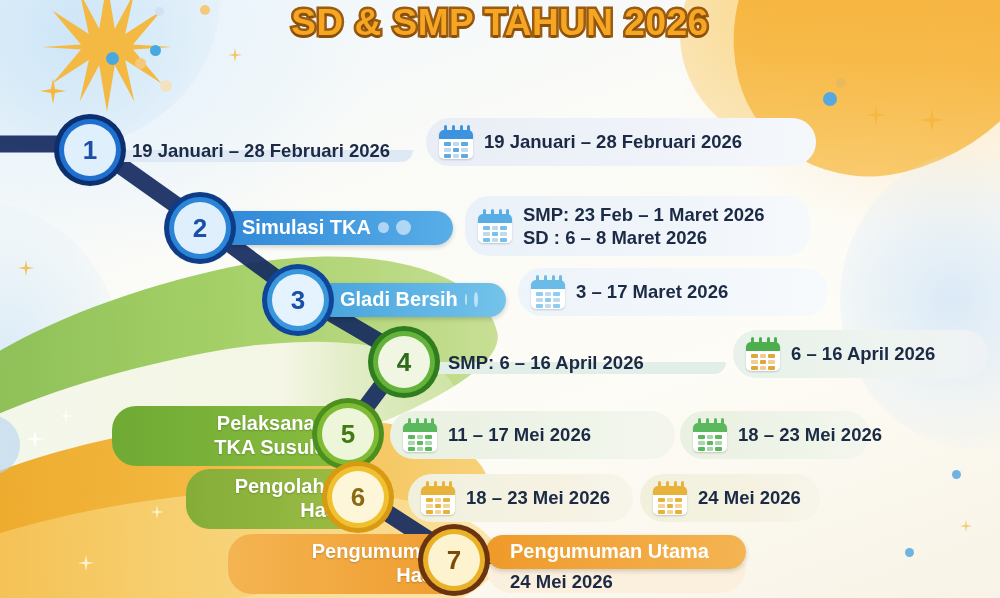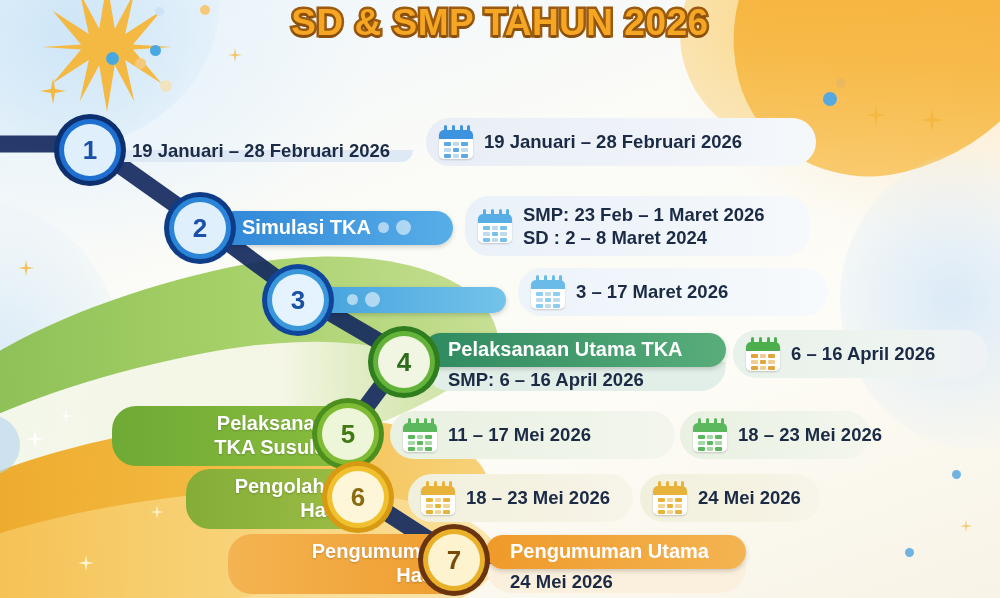--- a/index.html
+++ b/index.html
@@ -278,28 +278,29 @@
                 <i style="background:#bfd9ef;"></i>
                 <i style="background:#77c0ec;"></i>
                 <i style="background:#bfd9ef;"></i>
                 <i style="background:#77c0ec;"></i>
                 <i style="background:#bfd9ef;"></i>
                 <i style="background:#77c0ec;"></i>
               </span>
             </span>
             <div class="cap-lines">
               <div class="cap-line">SMP: 23 Feb – 1 Maret 2026</div>
-              <div class="cap-line">SD : 2 – 8 Maret 2024</div>
+              <div class="cap-line">SD : 6 – 8 Maret 2026</div>
             </div>
           </div>
         </div>
       </div>
       <div class="row" style="left:0;top:268px;width:1000px;height:64px;">
         <div class="pill" style="position:absolute;left:316px;width:190px;background:transparent;">
           <div class="pill-title" style="background:linear-gradient(90deg,#46a3dd 0%,#74c3ea 100%);box-shadow:0 2px 5px rgba(0,0,0,.18);">
+            <span>Gladi Bersih</span>
             <span class="pdot"></span>
             <span class="pdot big"></span>
           </div>
         </div>
         <div style="position:absolute;left:272px;top:6px;">
           <div class="badge" style="background:#e4f3fd;box-shadow:0 0 0 5px #3a97dc,0 0 0 10px #10469a,0 3px 8px rgba(0,0,0,.3);">
             <span style="color:#1b4fa8;">3</span>
           </div>
         </div>
         <div style="position:absolute;left:518px;top:0px;width:310px;">
@@ -324,23 +325,20 @@
               </span>
             </span>
             <div class="cap-lines">
               <div class="cap-line">3 – 17 Maret 2026</div>
             </div>
           </div>
         </div>
       </div>
       <div class="row" style="left:0;top:330px;width:1000px;height:64px;">
         <div class="pill" style="position:absolute;left:424px;width:302px;background:linear-gradient(180deg,rgba(255,255,255,0) 50%,#e2eee8 50%);">
-          <div class="pill-title" style="background:linear-gradient(90deg,#2f8a60 0%,#58ad7a 100%);box-shadow:0 2px 5px rgba(0,0,0,.18);">
-            <span>Pelaksanaan Utama TKA</span>
-          </div>
           <div class="pill-sub">SMP: 6 – 16 April 2026</div>
         </div>
         <div style="position:absolute;left:378px;top:6px;">
           <div class="badge" style="background:#f0f6e2;box-shadow:0 0 0 5px #63b23a,0 0 0 10px #2f7d1f,0 3px 8px rgba(0,0,0,.3);">
             <span style="color:#2f6b1c;">4</span>
           </div>
         </div>
         <div style="position:absolute;left:733px;top:0px;width:255px;">
           <div class="capsule" style="background:linear-gradient(90deg,#e8f1ea 0%,#eef4ef 60%,#eef2f6 100%);">
             <span class="cal">

